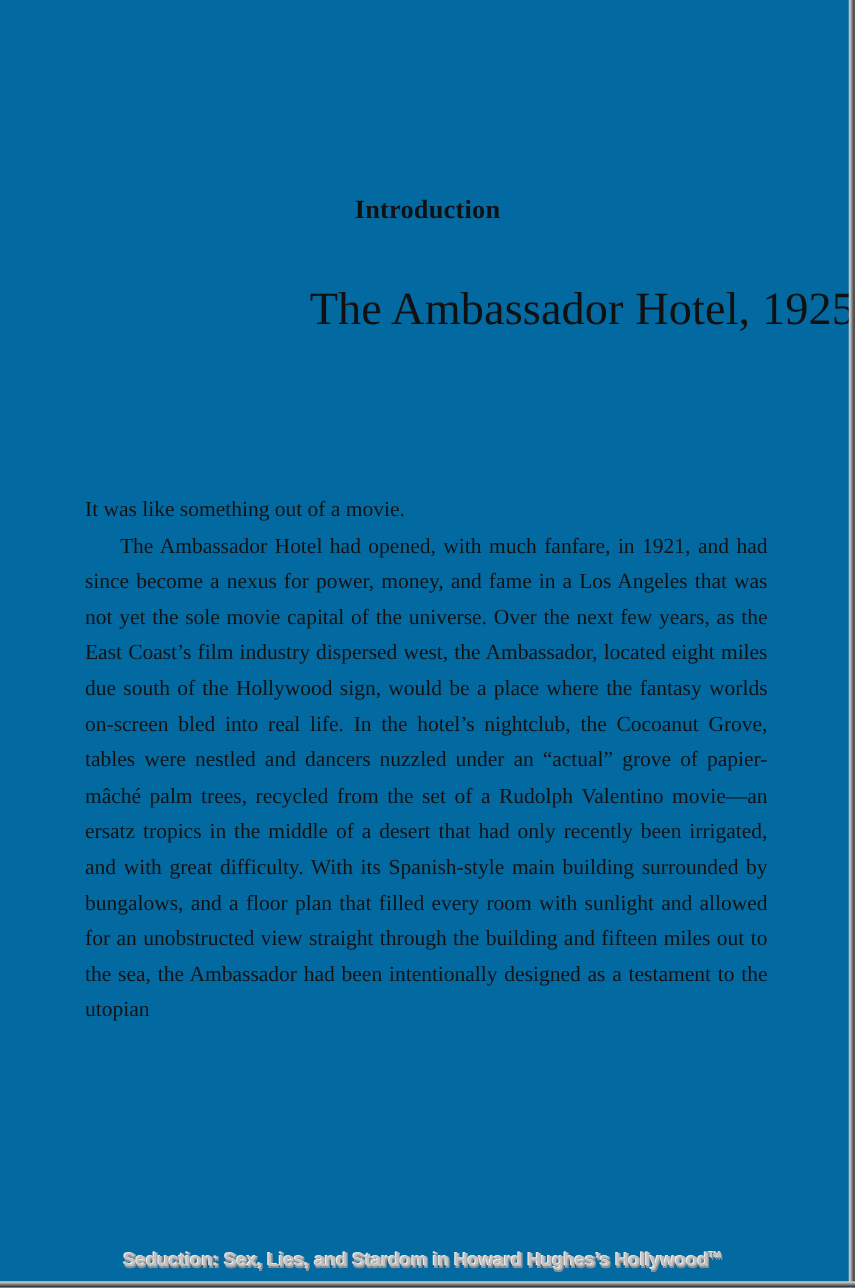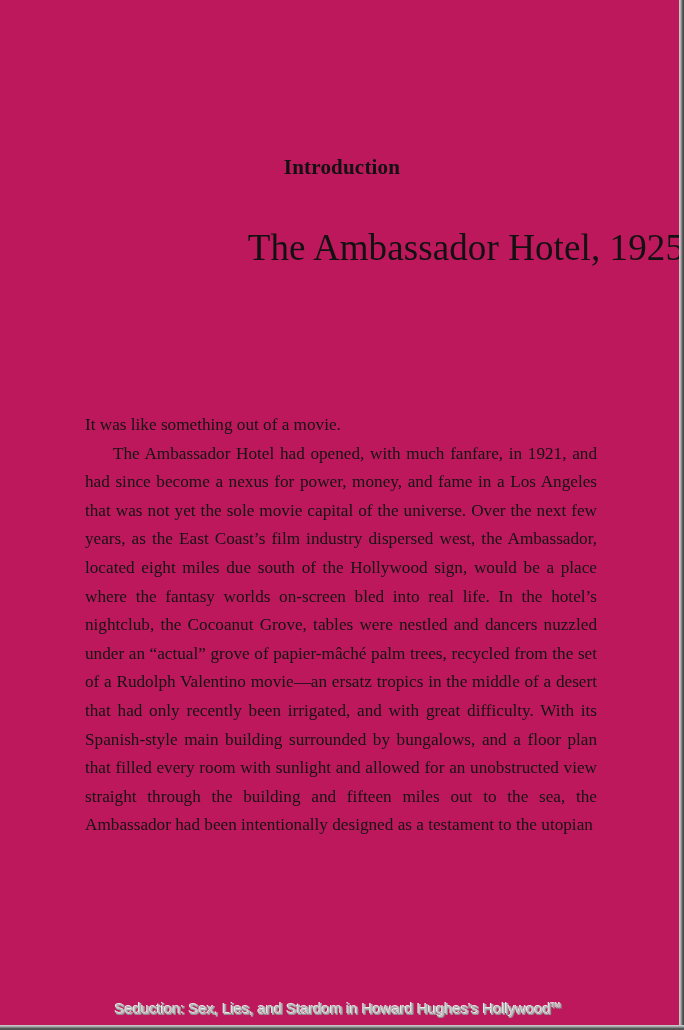--- a/index.html
+++ b/index.html
@@ -14,21 +14,21 @@
     overflow: hidden;
     position: relative;
   }
 
   #page {
     position: absolute;
     left: 0;
     top: 0;
     width: 684px;
     height: 1030px;
-    background: #be185d;
+    background: #0369a1;
     box-sizing: border-box;
   }
 
   
   #edge-right {
     position: absolute;
     top: 0;
     right: 0;
     width: 5px;
     height: 1030px;
@@ -64,21 +64,21 @@
     margin: 0;
     padding-top: 46px;
     text-align: right;
     font-size: 37px;
     font-weight: normal;
     color: #111;
     letter-spacing: 0.1px;
   }
 
   .body-block {
-    margin: 17px;
+    margin: 0;
     padding-top: 125px;
     padding-left: 68px;
     padding-right: 70px;
   }
 
   p.para {
     margin: 0;
     font-size: 17.2px;
     line-height: 28.6px;
     color: #131313;
@@ -98,21 +98,21 @@
     bottom: 12px;
     width: 684px;
     text-align: center;
     padding-right: 8px;
     box-sizing: border-box;
     pointer-events: none;
   }
   #footer-watermark .wm-text {
     font-family: "Liberation Sans", "DejaVu Sans", sans-serif;
     font-size: 15px;
-    font-weight: normal;
+    font-weight: bold;
     letter-spacing: -0.1px;
     color: #c2c2c2;
     text-shadow:
       -1px -1px 0 #eaeaea,
        1px  1px 0 #8e8e8e,
        0px  1px 0 #9b9b9b,
        1px  0px 0 #a4a4a4;
   }
   #footer-watermark .wm-sup {
     font-family: "Liberation Sans", "DejaVu Sans", sans-serif;

